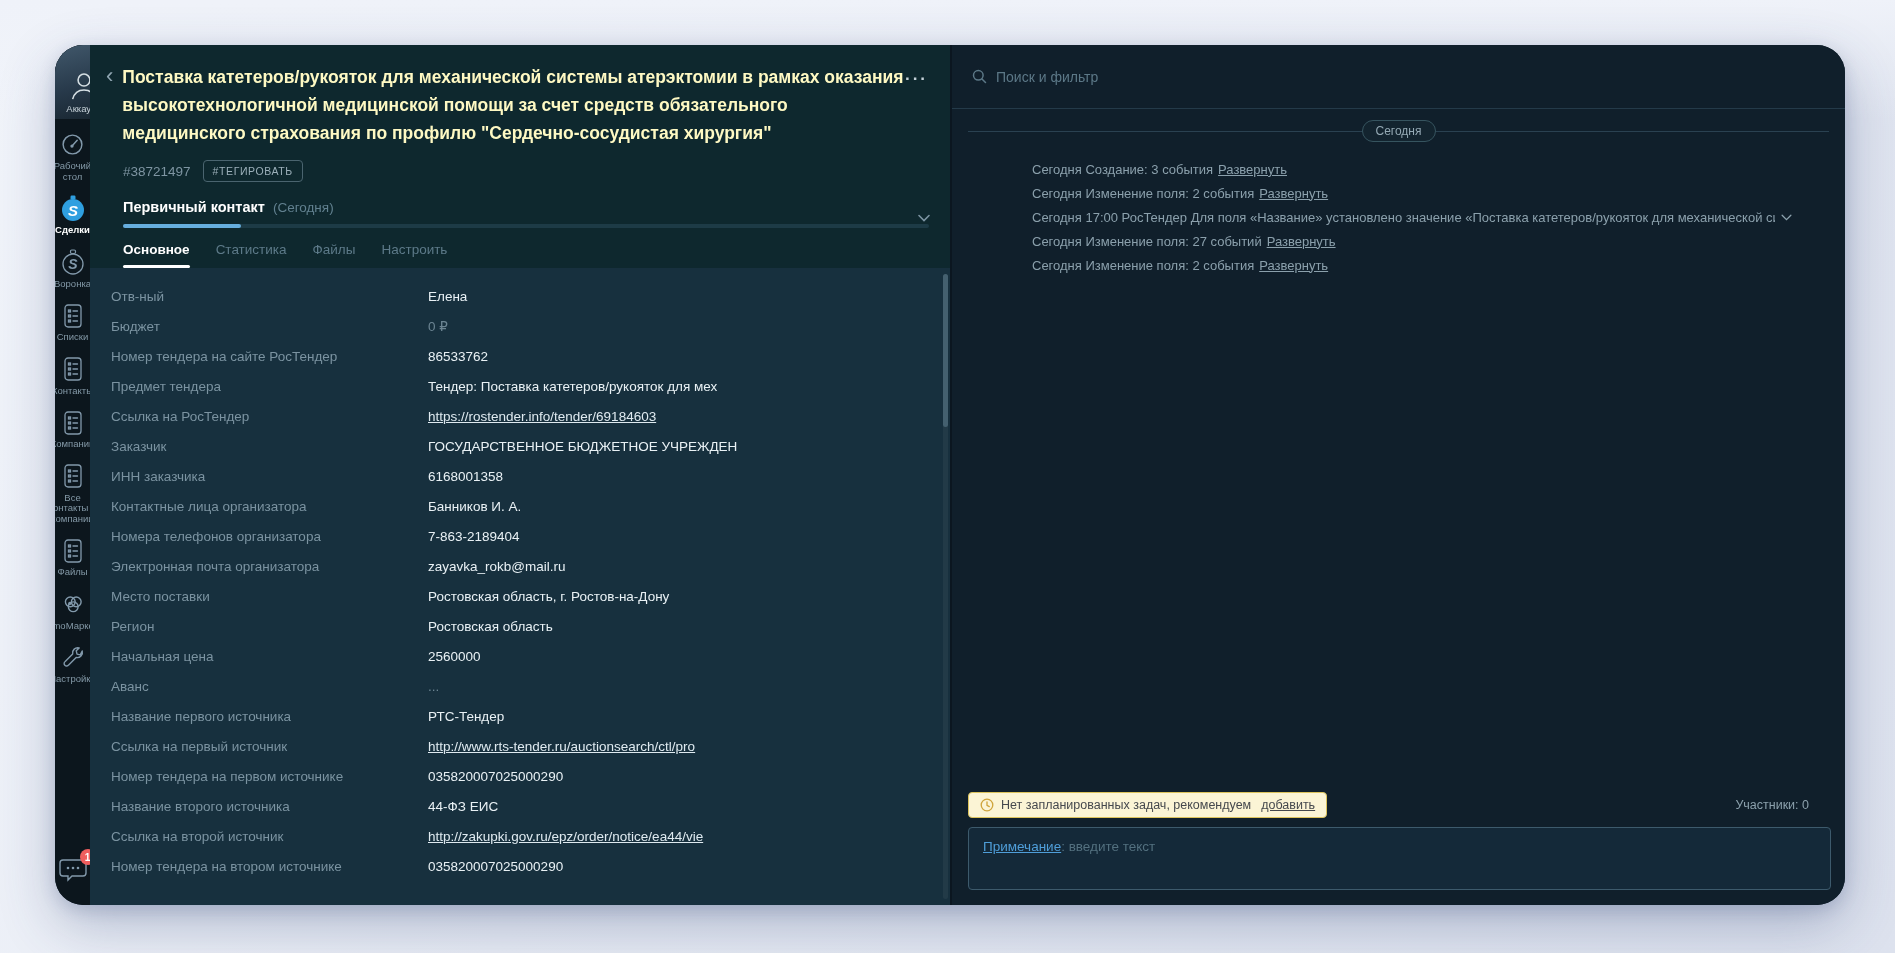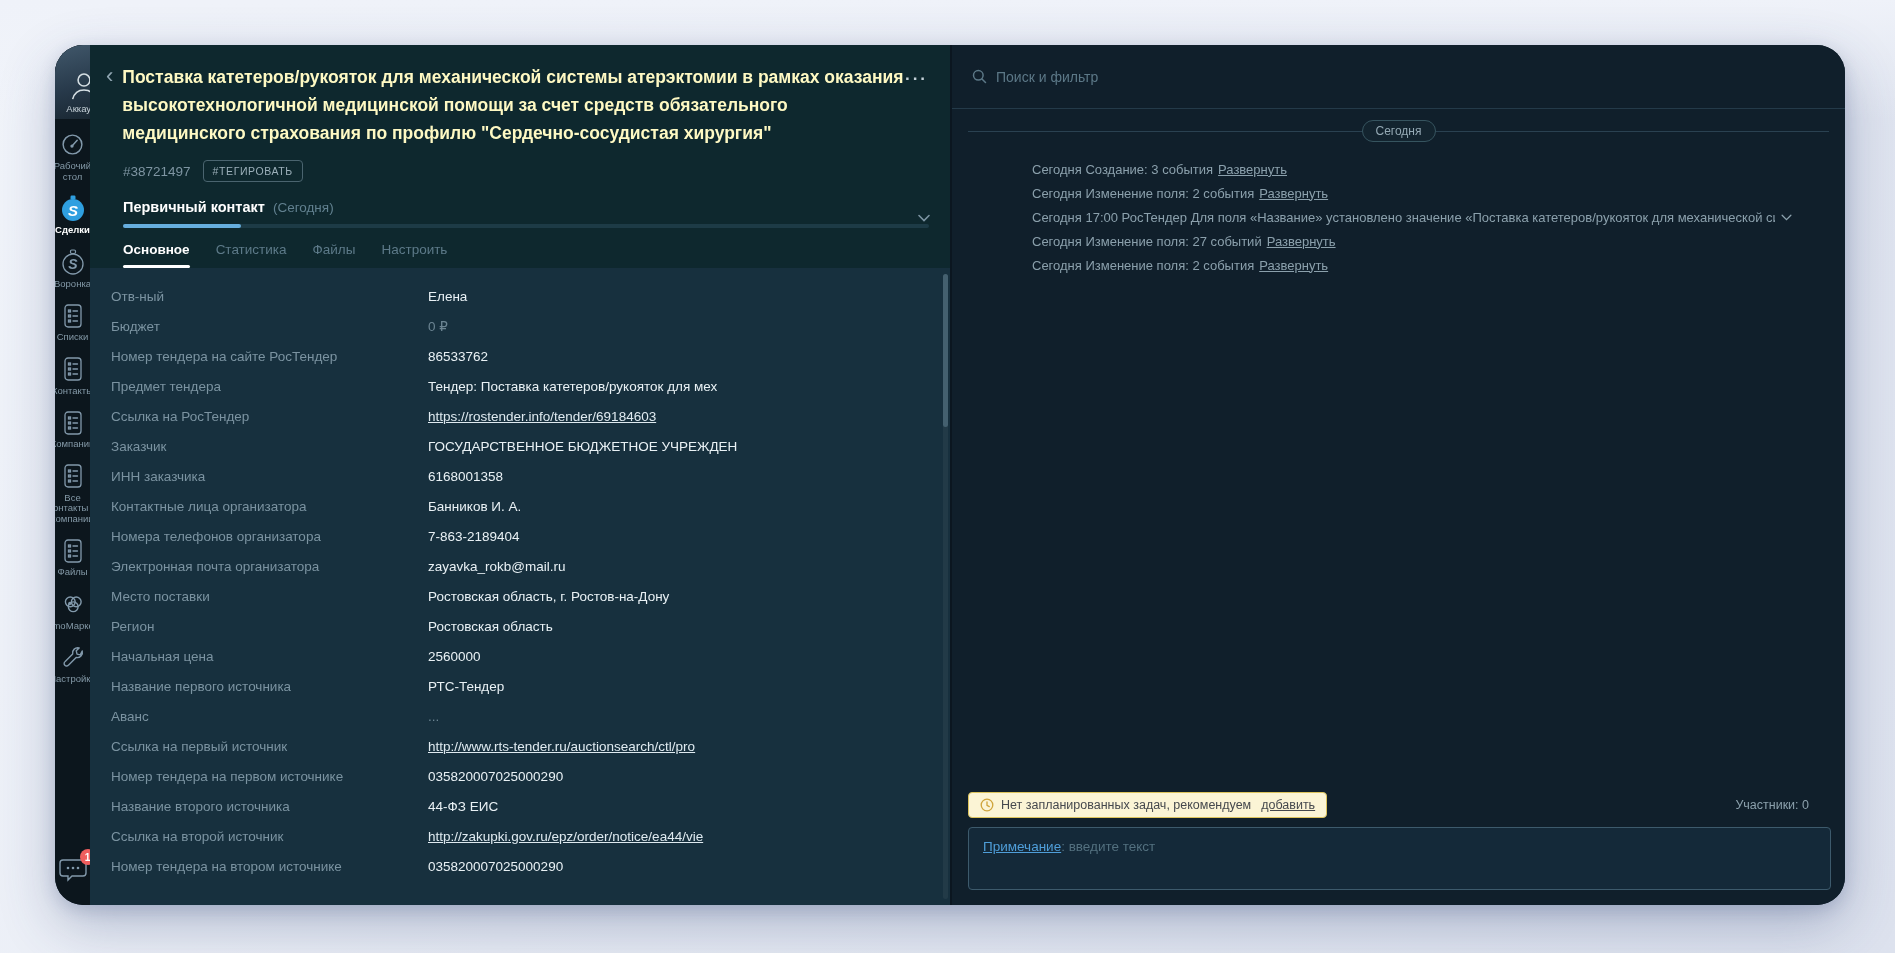--- a/index.html
+++ b/index.html
@@ -333,26 +333,26 @@
         </div>
       <div class="frow">
           <span class="flab">Регион</span>
           <span class="fval">Ростовская область</span>
         </div>
       <div class="frow">
           <span class="flab">Начальная цена</span>
           <span class="fval">2560000</span>
         </div>
       <div class="frow">
+          <span class="flab">Аванс</span>
+          <span class="fval dim">...</span>
+        </div>
+      <div class="frow">
           <span class="flab">Название первого источника</span>
           <span class="fval">РТС-Тендер</span>
-        </div>
-      <div class="frow">
-          <span class="flab">Аванс</span>
-          <span class="fval dim">...</span>
         </div>
       <div class="frow">
           <span class="flab">Ссылка на первый источник</span>
           <span class="fval link">http://www.rts-tender.ru/auctionsearch/ctl/pro</span>
         </div>
       <div class="frow">
           <span class="flab">Номер тендера на первом источнике</span>
           <span class="fval">035820007025000290</span>
         </div>
       <div class="frow">

